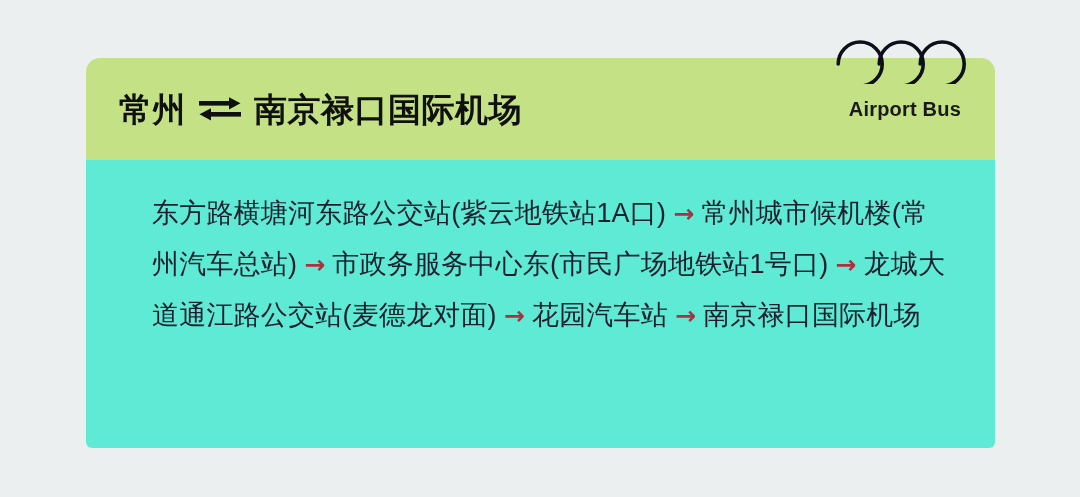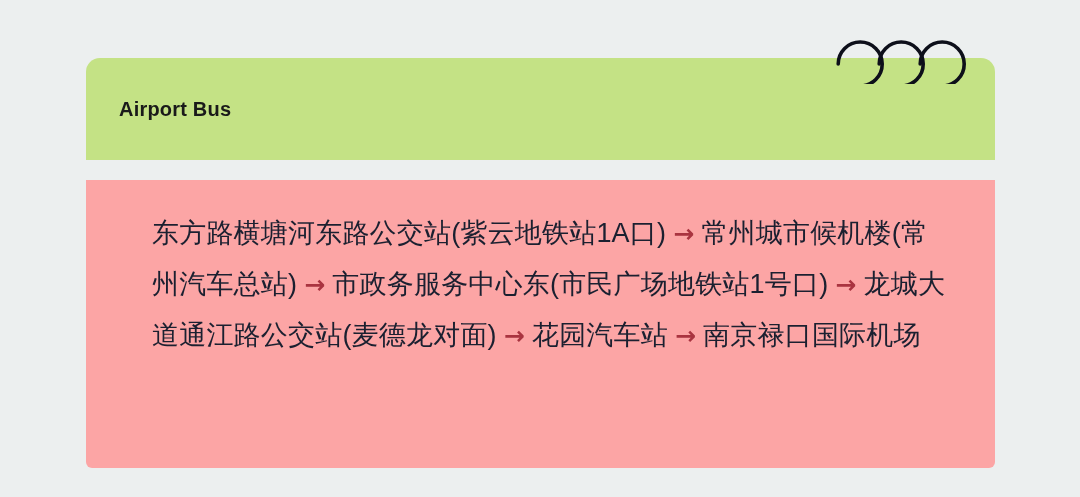--- a/index.html
+++ b/index.html
@@ -83,25 +83,24 @@
     font-size: 20px;
     font-weight: bold;
     color: #1a1a1a;
     letter-spacing: 0.2px;
     white-space: nowrap;
     padding-right: 8px;
   }
 
   .card-body {
     height: 288px;
-    background: #fca5a5;
+    background: #5eead4;
     border-radius: 0 0 6px 6px;
     box-sizing: border-box;
     padding: 28px 44px 0 66px;
-    margin-top: 20px;
   }
 
   .route-text {
     font-size: 27px;
     line-height: 50px;
     color: #1b2030;
     letter-spacing: 0.2px;
     font-family: "Liberation Sans", "DejaVu Sans", sans-serif;
     word-break: break-all;
   }
@@ -125,20 +124,34 @@
         <path d="M 5.2 36 A 22 22 0 1 1 27.2 58"></path>
         <path d="M 46.2 36 A 22 22 0 1 1 68.2 58"></path>
         <path d="M 87.2 36 A 22 22 0 1 1 109.2 58"></path>
       </g>
     </svg>
   </div>
 
   <div class="card">
 
     <div class="card-header">
+      <div class="route-title">
+        <span class="city">常州</span>
+        <span class="swap-icon">
+          <svg width="42" height="26" viewBox="0 0 42 26" xmlns="http://www.w3.org/2000/svg">
+            <g fill="#101010">
+              <rect x="0" y="5" width="33" height="4.6"></rect>
+              <polygon points="30,1.2 41.5,7.3 30,13.4"></polygon>
+              <rect x="9" y="16" width="33" height="4.6"></rect>
+              <polygon points="12,12.2 0.5,18.3 12,24.4"></polygon>
+            </g>
+          </svg>
+        </span>
+        <span class="dest">南京禄口国际机场</span>
+      </div>
       <div class="airport-bus-label">Airport Bus</div>
     </div>
 
     <div class="card-body">
       <div class="route-text"><span class="stop">东方路横塘河东路公交站(紫云地铁站1A口)</span><span class="arrow">→</span><span class="stop">常州城市候机楼(常州汽车总站)</span><span class="arrow">→</span><span class="stop">市政务服务中心东(市民广场地铁站1号口)</span><span class="arrow">→</span><span class="stop">龙城大道通江路公交站(麦德龙对面)</span><span class="arrow">→</span><span class="stop">花园汽车站</span><span class="arrow">→</span><span class="stop">南京禄口国际机场</span></div>
     </div>
 
   </div>
 
 </div>

